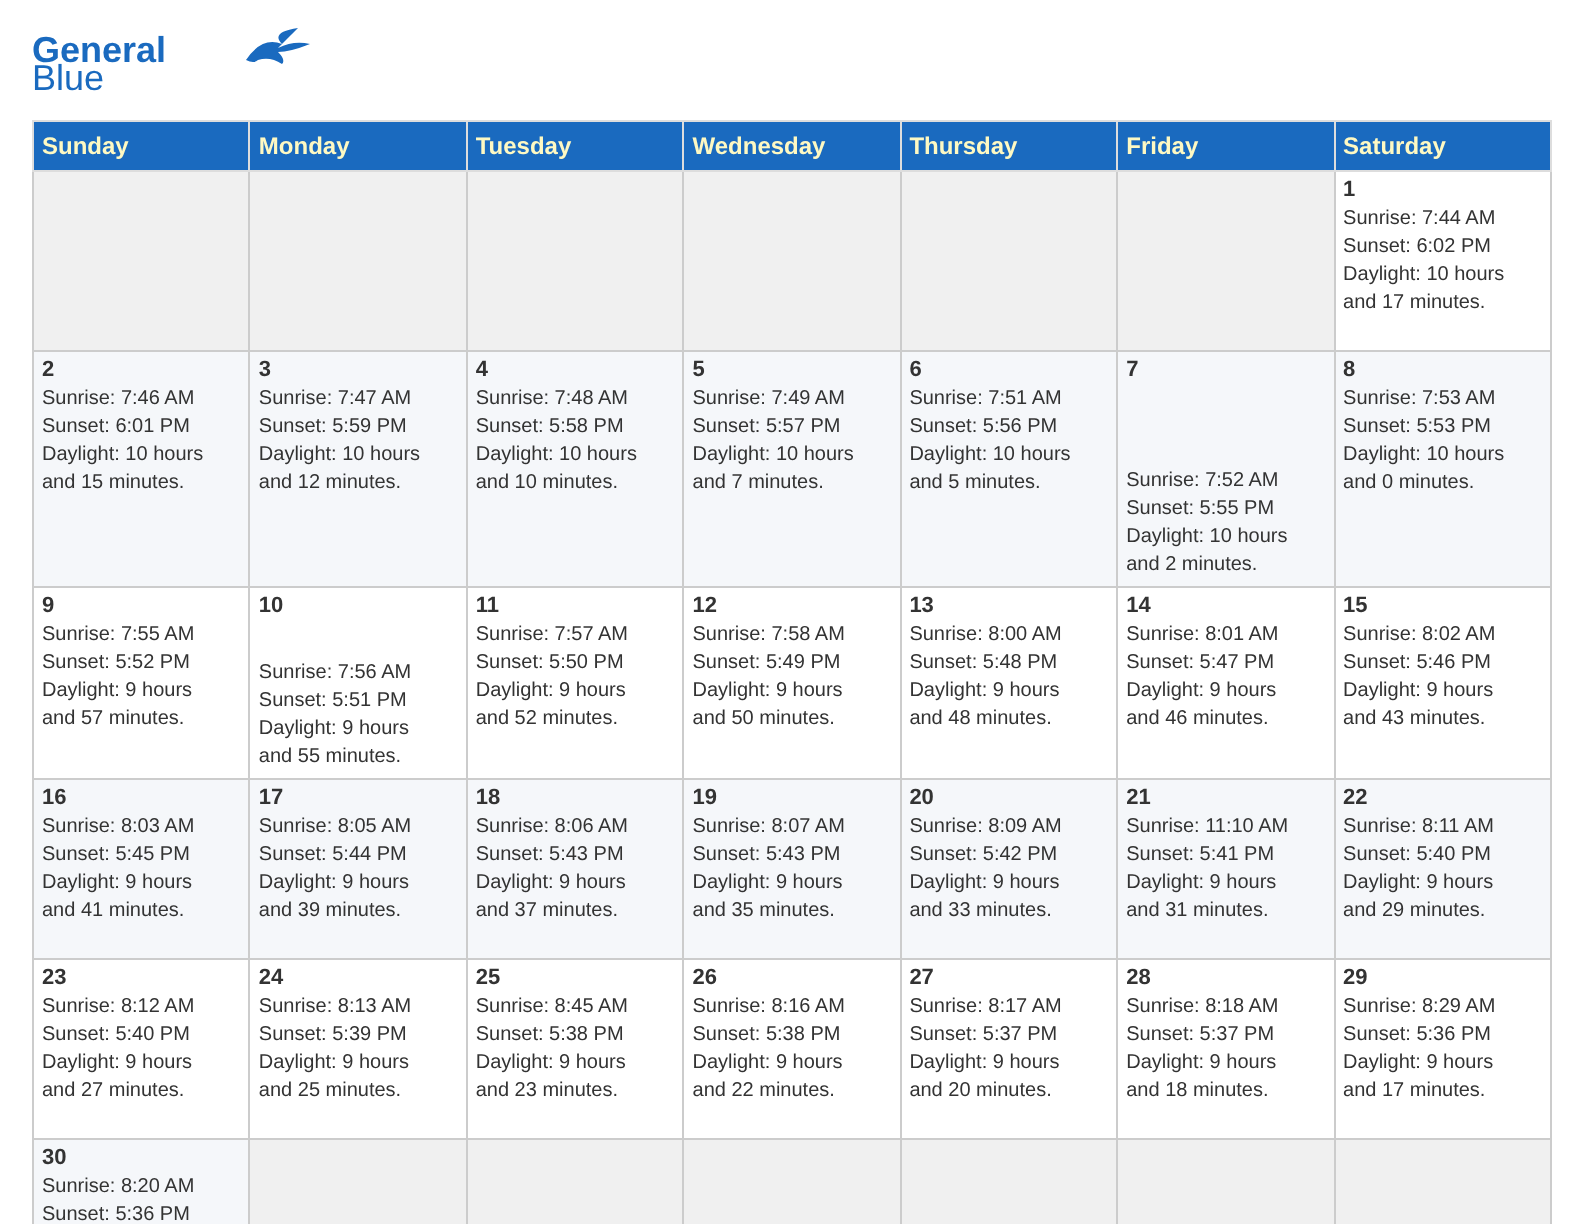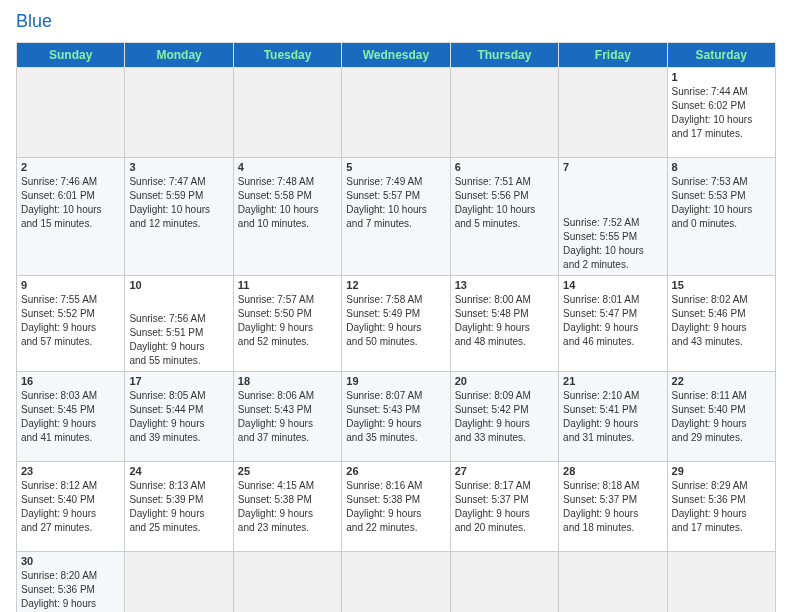--- a/index.html
+++ b/index.html
@@ -48,25 +48,25 @@
       font-weight: normal;
       color: #444;
     }
     table {
       width: 100%;
       border-collapse: collapse;
       table-layout: fixed;
     }
     thead tr th {
       background: #1a6abf;
-      color: #86efac;
+      color: #fef9c3;
       font-size: 12px;
       font-weight: bold;
       padding: 5px 4px;
-      text-align: center;
+      text-align: left;
       border: 1px solid #ddd;
     }
     tbody tr td {
       border: 1px solid #ccc;
       vertical-align: top;
       padding: 3px 4px;
       font-size: 10.5px;
       color: #333;
       height: 90px;
     }
@@ -88,20 +88,26 @@
     tbody tr:nth-child(odd) td {
       background: #fff;
     }
     .empty { background: #f0f0f0 !important; }
   </style>
 </head>
 <body>
 
 <div class="header">
   <div class="logo">
+    <div style="display:flex; align-items:center;">
+      <span class="logo-text"><span>General</span></span>
+      <svg class="logo-bird" viewBox="0 0 36 22">
+        <path d="M2 18 Q10 6 20 10 Q14 4 28 2 Q22 8 18 12 Q26 8 34 10 Q24 14 18 14 Q22 18 20 20 Q14 16 8 18 Q6 20 2 18Z" fill="#1a6abf"></path>
+      </svg>
+    </div>
     <span style="font-size:18px; font-weight:normal; color:#1a6abf; margin-left:0; line-height:1; margin-top:-4px;">Blue</span>
   </div>
   <div class="title-block">
     <h1></h1>
     <h2></h2>
   </div>
 </div>
 
 <table>
   <thead>
@@ -264,21 +270,21 @@
         </td>
         <td>
           <span class="day-num">20</span>
           <div class="day-info" style="white-space: pre-line;">Sunrise: 8:09 AM
 Sunset: 5:42 PM
 Daylight: 9 hours
 and 33 minutes.</div>
         </td>
         <td>
           <span class="day-num">21</span>
-          <div class="day-info" style="white-space: pre-line;">Sunrise: 2:10 AM
+          <div class="day-info" style="white-space: pre-line;">Sunrise: 11:10 AM
 Sunset: 5:41 PM
 Daylight: 9 hours
 and 31 minutes.</div>
         </td>
         <td>
           <span class="day-num">22</span>
           <div class="day-info" style="white-space: pre-line;">Sunrise: 8:11 AM
 Sunset: 5:40 PM
 Daylight: 9 hours
 and 29 minutes.</div>
@@ -294,21 +300,21 @@
         </td>
         <td>
           <span class="day-num">24</span>
           <div class="day-info" style="white-space: pre-line;">Sunrise: 8:13 AM
 Sunset: 5:39 PM
 Daylight: 9 hours
 and 25 minutes.</div>
         </td>
         <td>
           <span class="day-num">25</span>
-          <div class="day-info" style="white-space: pre-line;">Sunrise: 4:15 AM
+          <div class="day-info" style="white-space: pre-line;">Sunrise: 8:45 AM
 Sunset: 5:38 PM
 Daylight: 9 hours
 and 23 minutes.</div>
         </td>
         <td>
           <span class="day-num">26</span>
           <div class="day-info" style="white-space: pre-line;">Sunrise: 8:16 AM
 Sunset: 5:38 PM
 Daylight: 9 hours
 and 22 minutes.</div>

